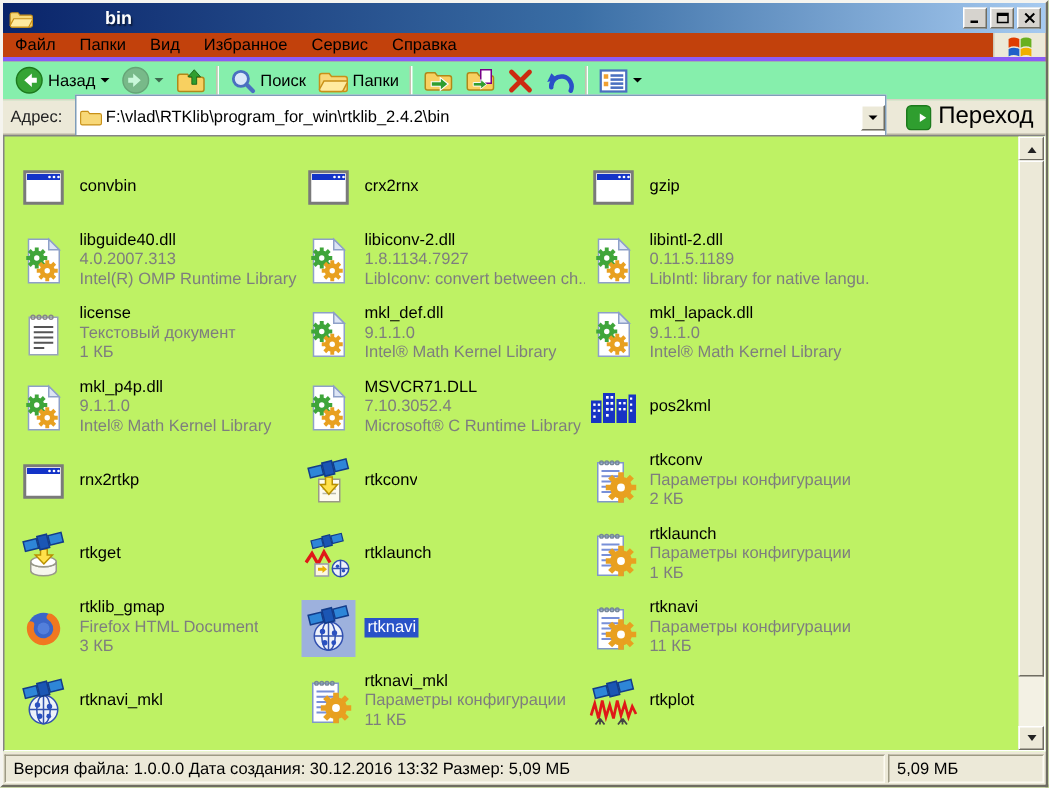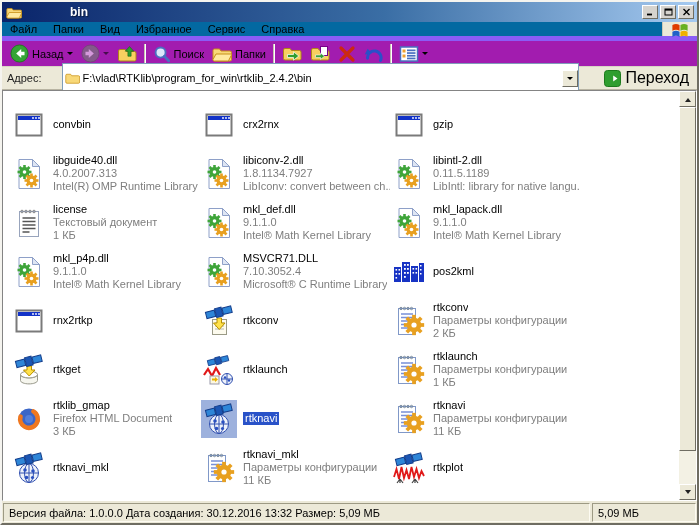--- a/index.html
+++ b/index.html
@@ -13,52 +13,52 @@
   .ticon svg { width:16px; height:13px; display:block; }
   .ttext { font-size:12px; font-weight:bold; margin-left:4px; flex:1;
     text-shadow:1px 1px 1px rgba(0,0,0,.5);padding-left:44px; }
   .tbtns { display:flex; gap:2px; }
   .tbtn { width:16px; height:14px; background:#d6d3ce; border:1px solid; border-color:#fff #6f6d62 #6f6d62 #fff;
     display:flex; align-items:center; justify-content:center; }
   .tbtn svg { width:9px; height:8px; display:block; }
 
   
   .menubar { height:19px; flex:0 0 19px; display:flex; align-items:stretch;
-    border-bottom:5px solid #8b5cf6; background:#0369a1; }
+    border-bottom:3px solid #8b5cf6; background:#c2410c; }
   .mitems { display:flex; align-items:center; }
   .mitem { font-size:11px; color:#000; padding:0 8px; cursor:default; }
   .mlogo { margin-left:auto; display:flex; align-items:center; padding:0 7px;
     border-left:1px solid #cdc9b8; background:#ece9d8; }
   .mlogo svg { width:20px; height:17px; }
 
   
   .toolbar { height:26px; flex:0 0 26px; display:flex; align-items:center; padding:0 4px;
-    border-bottom:1px solid #d8d4c4; background:#a21caf; }
+    border-bottom:1px solid #d8d4c4; background:#86efac; }
   .tbbtn { display:flex; align-items:center; gap:3px; padding:1px 4px; height:24px; border-radius:2px; cursor:default; }
   .tbbtn svg { display:block; }
   .tblabel { font-size:11px; }
   .caret { width:0; height:0; border:3px solid transparent; border-top:3px solid #000; margin-top:3px; }
   .disabled { filter:grayscale(.7); opacity:.55; }
   .tsep { width:0; height:20px; border-left:1px solid #c6c2b0; border-right:1px solid #fff; margin:0 3px; }
 
   
-  .addressbar { height:23px; flex:0 0 23px; display:flex; align-items:center; gap:20px; padding:1px 3px;
+  .addressbar { height:23px; flex:0 0 23px; display:flex; align-items:center; gap:8px; padding:1px 3px;
     border-bottom:1px solid #b8b4a2; background:#ece9d8; }
   .alabel { font-size:11px; color:#222; padding-left:2px; }
   .abox { flex:1; height:31px; background:#fff; border:1px solid; border-color:#7f9db9 #7f9db9 #7f9db9 #7f9db9;
     display:flex; align-items:center; padding-left:2px; }
   .abox svg { width:15px; height:12px; flex:0 0 15px; }
   .atext { font-size:11px; flex:1; margin-left:3px; white-space:nowrap; overflow:hidden; }
   .adrop { width:16px; height:17px; background:#ece9d8; border:1px solid; border-color:#fff #6f6d62 #6f6d62 #fff;
     display:flex; align-items:center; justify-content:center; }
   .gobtn { display:flex; align-items:center; gap:4px; font-size:16px; padding:0 5px; height:22px; }
   .gobtn svg { width:17px; height:17px; }
 
   
-  .content { flex:1; min-height:0; position:relative; background:#ffffff;
+  .content { flex:1; min-height:0; position:relative; background:#bef264;
     border:1px solid; border-color:#848484 #fff #fff #848484; overflow:hidden; }
   .filegrid { position:absolute; left:0; top:0; right:17px; bottom:0; overflow:hidden;
     display:grid; grid-template-columns:190px 190px 190px; grid-auto-rows:49px; padding:9px 0 0 7px; }
   .tile { display:flex; align-items:center; gap:6px; padding-left:1px; cursor:default; }
   .tileicon { width:36px; height:38px; flex:0 0 36px; display:flex; align-items:center; justify-content:center; }
   .tileicon svg { width:32px; height:32px; display:block; }
   .tiletext { display:flex; flex-direction:column; justify-content:center; min-width:0; }
   .fname { font-size:11px; line-height:13px; color:#000; white-space:nowrap; overflow:hidden; align-self:flex-start; }
   .fline { font-size:11px; line-height:13px; color:#7e7e7e; white-space:nowrap; overflow:hidden; }
   .tile.selected .tileicon { background:#9db1dd; }

